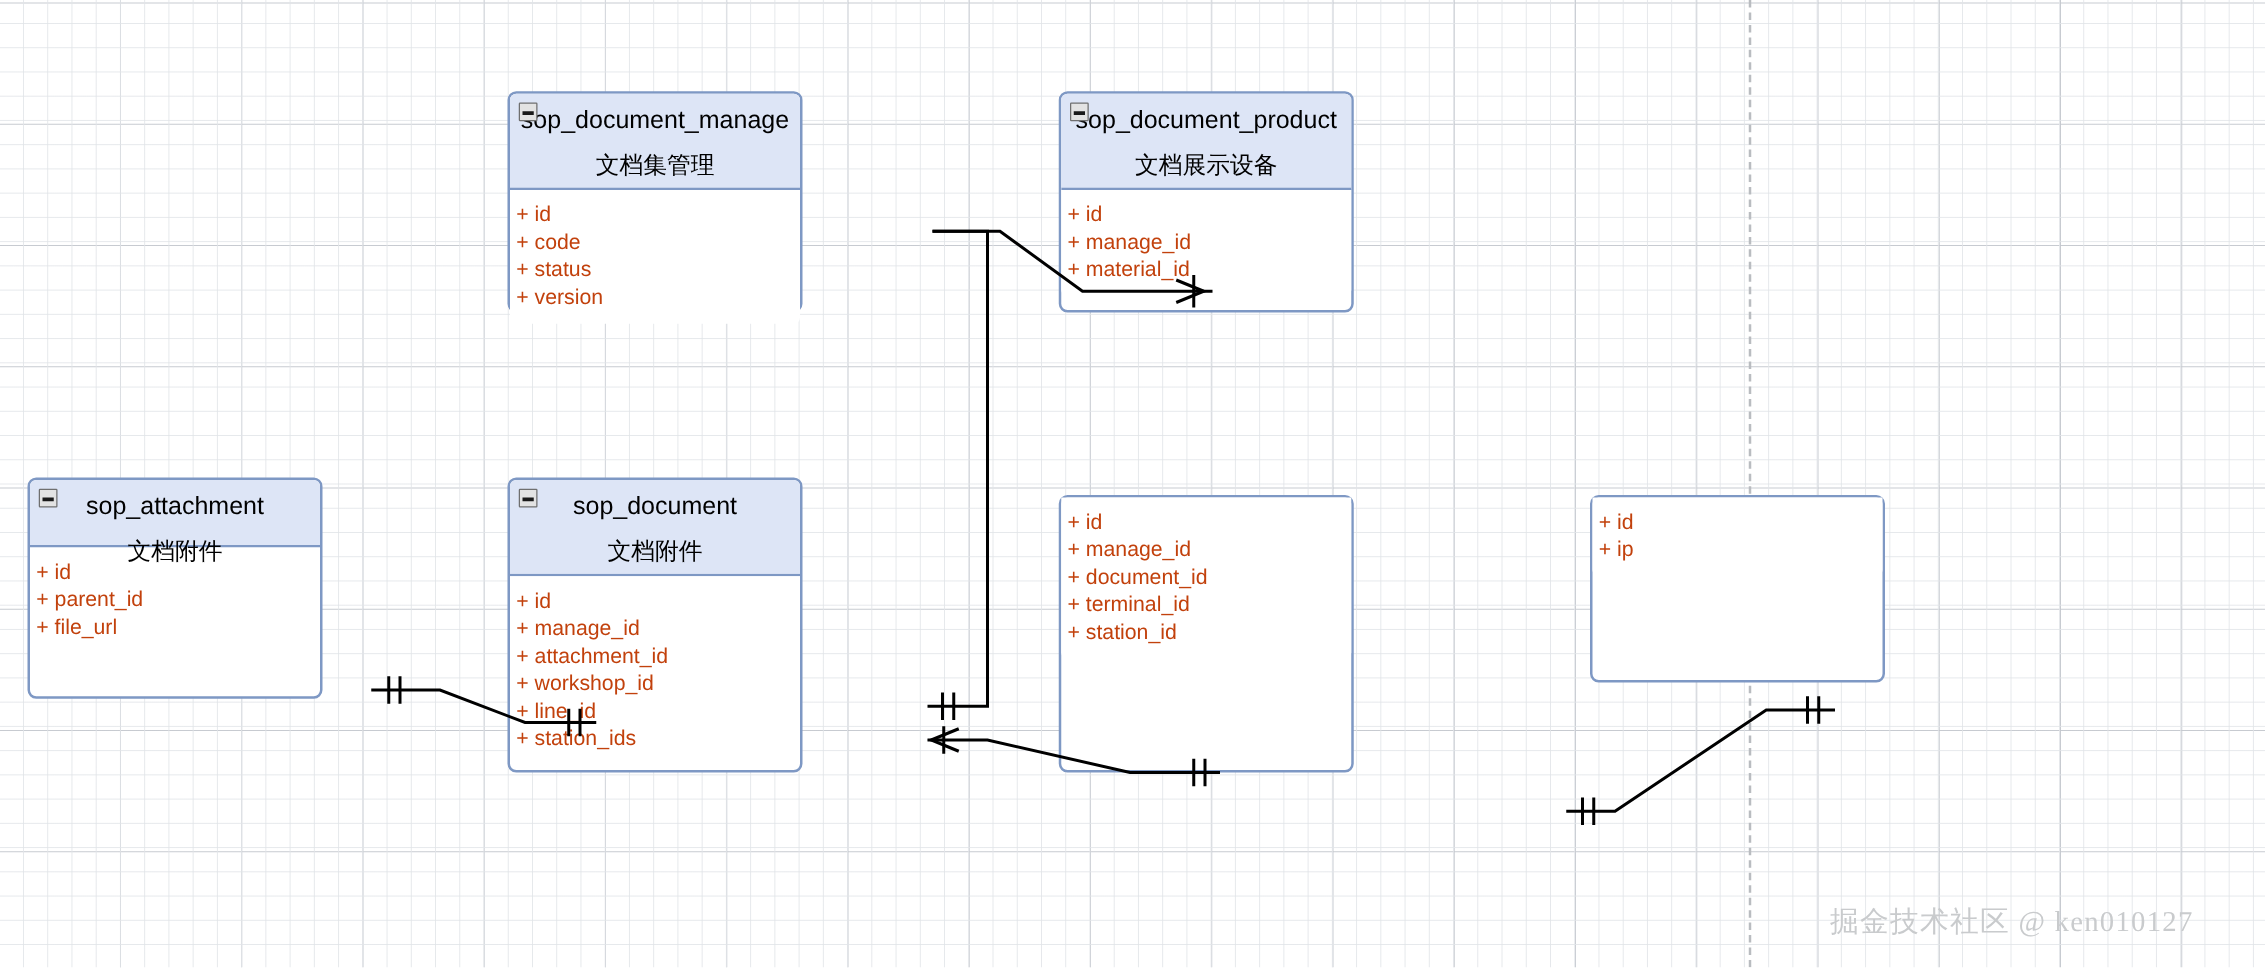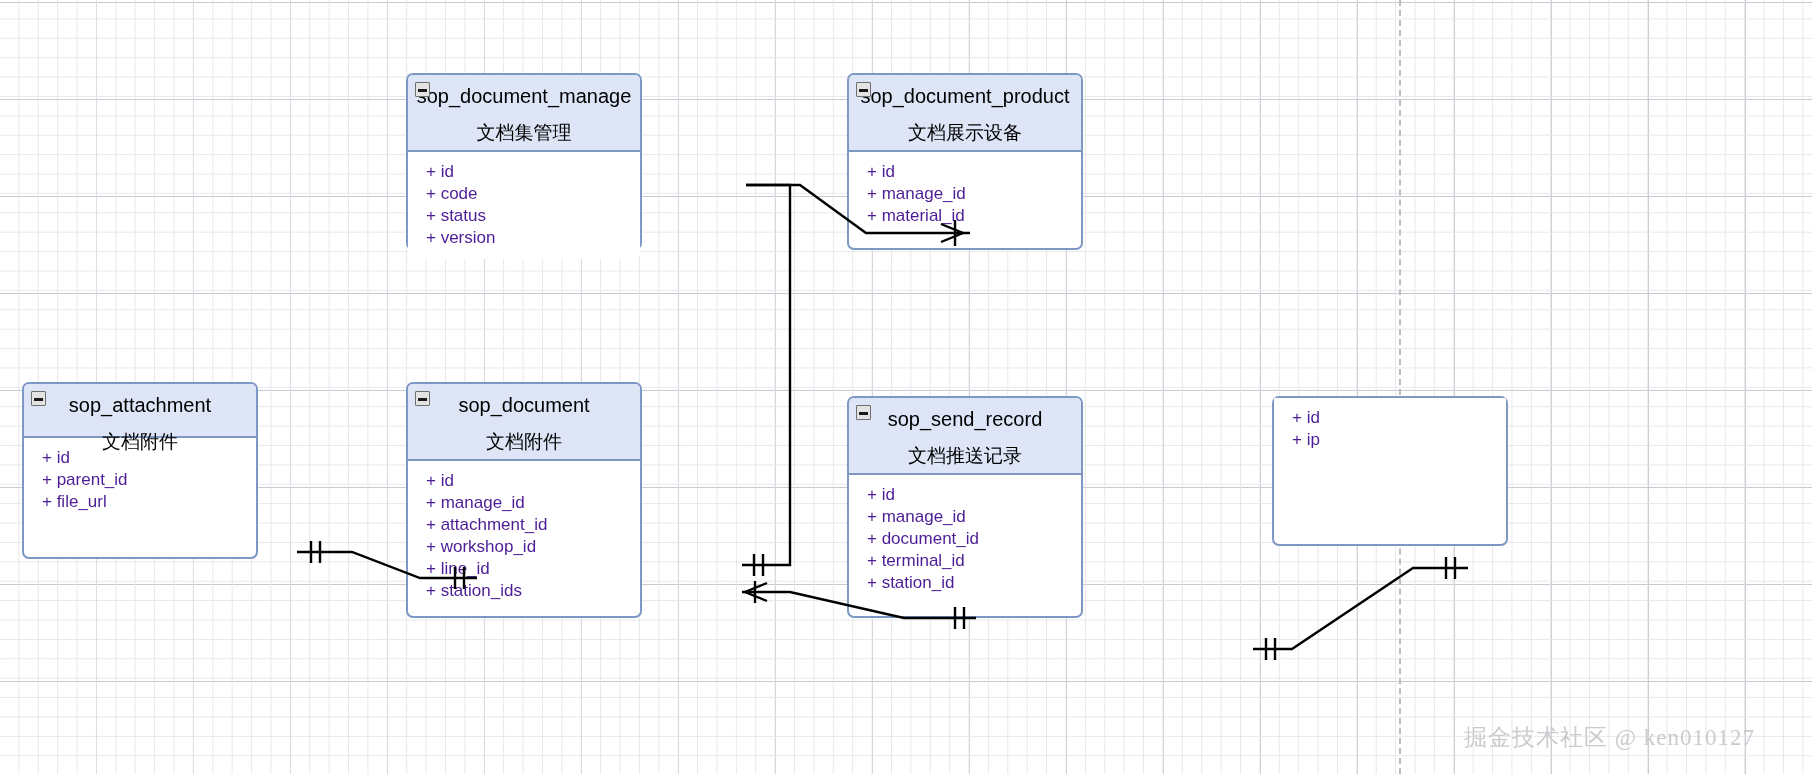--- a/index.html
+++ b/index.html
@@ -92,22 +92,22 @@
   }
   .entity-body {
     box-sizing: border-box;
     background: #ffffff;
     border-radius: 0 0 5px 5px;
     padding: 9px 0 10px 0;
   }
   .field {
     font-size: 17px;
     line-height: 22px;
-    color: #4c1d95;
-    padding-left: 18px;
+    color: #c2410c;
+    padding-left: 5px;
     white-space: nowrap;
   }
 
   
   #connectors {
     position: absolute;
     left: 0;
     top: 0;
     width: 1812px;
     height: 774px;
@@ -185,25 +185,20 @@
       <div class="field">+ id</div>
       <div class="field">+ manage_id</div>
       <div class="field">+ attachment_id</div>
       <div class="field">+ workshop_id</div>
       <div class="field">+ line_id</div>
       <div class="field">+ station_ids</div>
     </div>
   </div>
 
   <div class="entity" style="left: 847px; top: 396px; width: 236px; height: 222px;">
-    <div class="entity-head" style="height: 77px;">
-      <span class="collapse-icon"></span>
-      <div class="title-en">sop_send_record</div>
-      <div class="title-cn">文档推送记录</div>
-    </div>
     <div class="entity-body">
       <div class="field">+ id</div>
       <div class="field">+ manage_id</div>
       <div class="field">+ document_id</div>
       <div class="field">+ terminal_id</div>
       <div class="field">+ station_id</div>
     </div>
   </div>
 
   <div class="entity" style="left: 1272px; top: 396px; width: 236px; height: 150px;">

